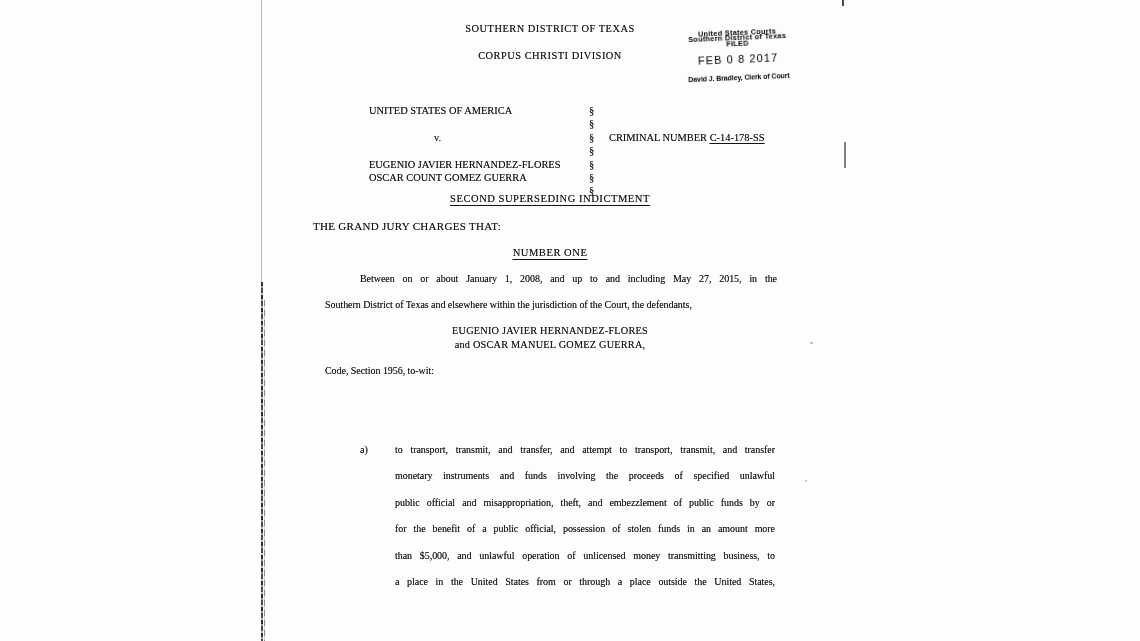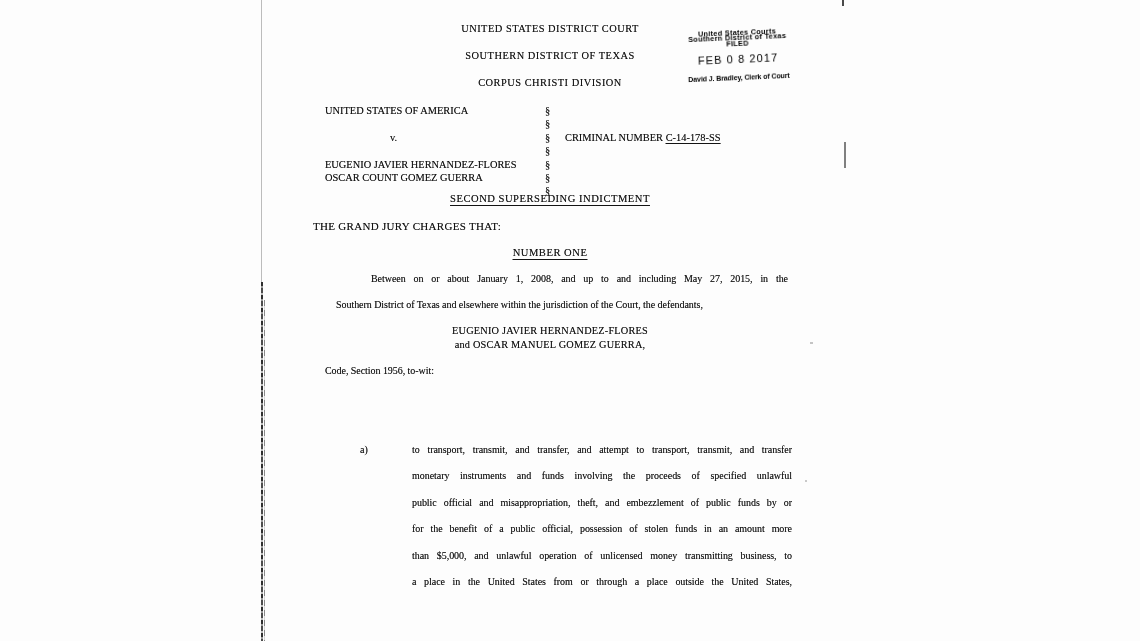--- a/index.html
+++ b/index.html
@@ -26,57 +26,56 @@
   .court-header{position:absolute;left:325px;top:15px;width:450px;text-align:center;
     font-size:10.4px;line-height:27px;letter-spacing:.5px;white-space:nowrap;}
   
   .stamp{position:absolute;left:676px;top:30px;width:124px;text-align:center;color:#000;
     font-family:"Liberation Sans","DejaVu Sans",sans-serif;transform:rotate(-2.4deg);text-shadow:none;}
   .stamp-office{font-size:7.3px;font-weight:bold;line-height:5.4px;letter-spacing:.3px;filter:blur(.45px);}
   .stamp-date{margin-top:7px;font-size:11px;letter-spacing:1.1px;filter:blur(.22px);white-space:nowrap;}
   .stamp-clerk{margin-top:9px;font-size:7px;font-weight:bold;letter-spacing:-.1px;filter:blur(.3px);white-space:nowrap;}
   
   .caption{position:absolute;left:325px;top:104px;width:470px;font-size:10.4px;}
-  .cap-row{display:grid;grid-template-columns:220px 20px 1fr;height:13.4px;line-height:13.4px;white-space:nowrap;}
+  .cap-row{display:grid;grid-template-columns:220px 20px 1fr;height:13.4px;line-height:13.4px;white-space:nowrap;margin-left:44px;}
   .cap-versus{padding-left:65px;}
   .case-number{text-decoration:underline;text-underline-offset:2px;}
   
   .doc-title{position:absolute;left:325px;top:192px;width:450px;text-align:center;
     font-size:10.6px;letter-spacing:.5px;line-height:14px;}
   .doc-title span,.count-heading span{text-decoration:underline;text-underline-offset:2.5px;}
   .grand-jury{position:absolute;left:313px;top:219px;font-size:11px;letter-spacing:.3px;line-height:14px;}
   .count-heading{position:absolute;left:325px;top:246px;width:450px;text-align:center;
     font-size:10.6px;letter-spacing:.5px;line-height:14px;}
   
   .para{position:absolute;left:325px;width:452px;font-size:10px;line-height:26.4px;letter-spacing:-.05px;}
-  .p1{top:266px;margin-left:11px;}
+  .p1{top:266px;}
   .p2{top:358px;}
   .line-just{text-align:justify;text-align-last:justify;}
   .first-indent{padding-left:35px;}
   .defendants-center{position:absolute;left:325px;top:324px;width:450px;text-align:center;
     font-size:10.3px;line-height:13.8px;letter-spacing:.2px;}
   .item-a{position:absolute;left:360px;top:437px;width:416px;font-size:10px;line-height:26.4px;letter-spacing:-.05px;}
   .item-a-label{position:absolute;left:0;top:0;line-height:26.4px;}
-  .item-a-text{margin-left:52px;width:380px;}
+  .item-a-text{margin-left:35px;width:380px;}
 </style>
 </head>
 <body>
 
 <div class="scan">
 
   <div class="edge-line-top"></div>
   <div class="edge-line-bottom"></div>
   <div class="edge-line-bottom2"></div>
   <div class="tick-top-right"></div>
   <div class="right-line"></div>
   <div class="speck-a"></div>
   <div class="speck-b"></div>
 
   <div class="court-header">
-    <div>UNITED STATES DISTRICT COURT</div>
     <div>SOUTHERN DISTRICT OF TEXAS</div>
     <div>CORPUS CHRISTI DIVISION</div>
   </div>
 
   <div class="stamp">
     <div class="stamp-office">
       <div>United States Courts</div>
       <div>Southern District of Texas</div>
       <div>FILED</div>
     </div>

